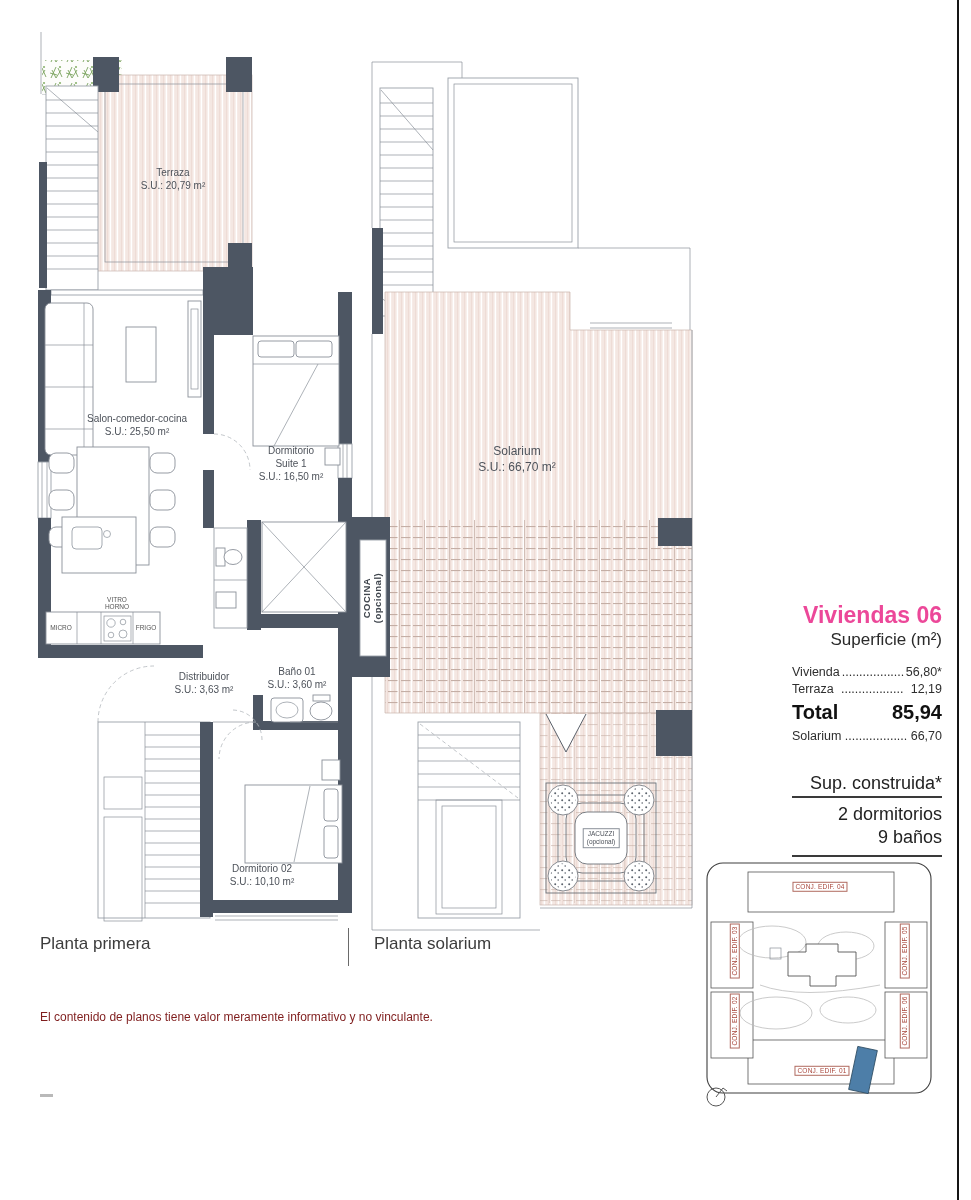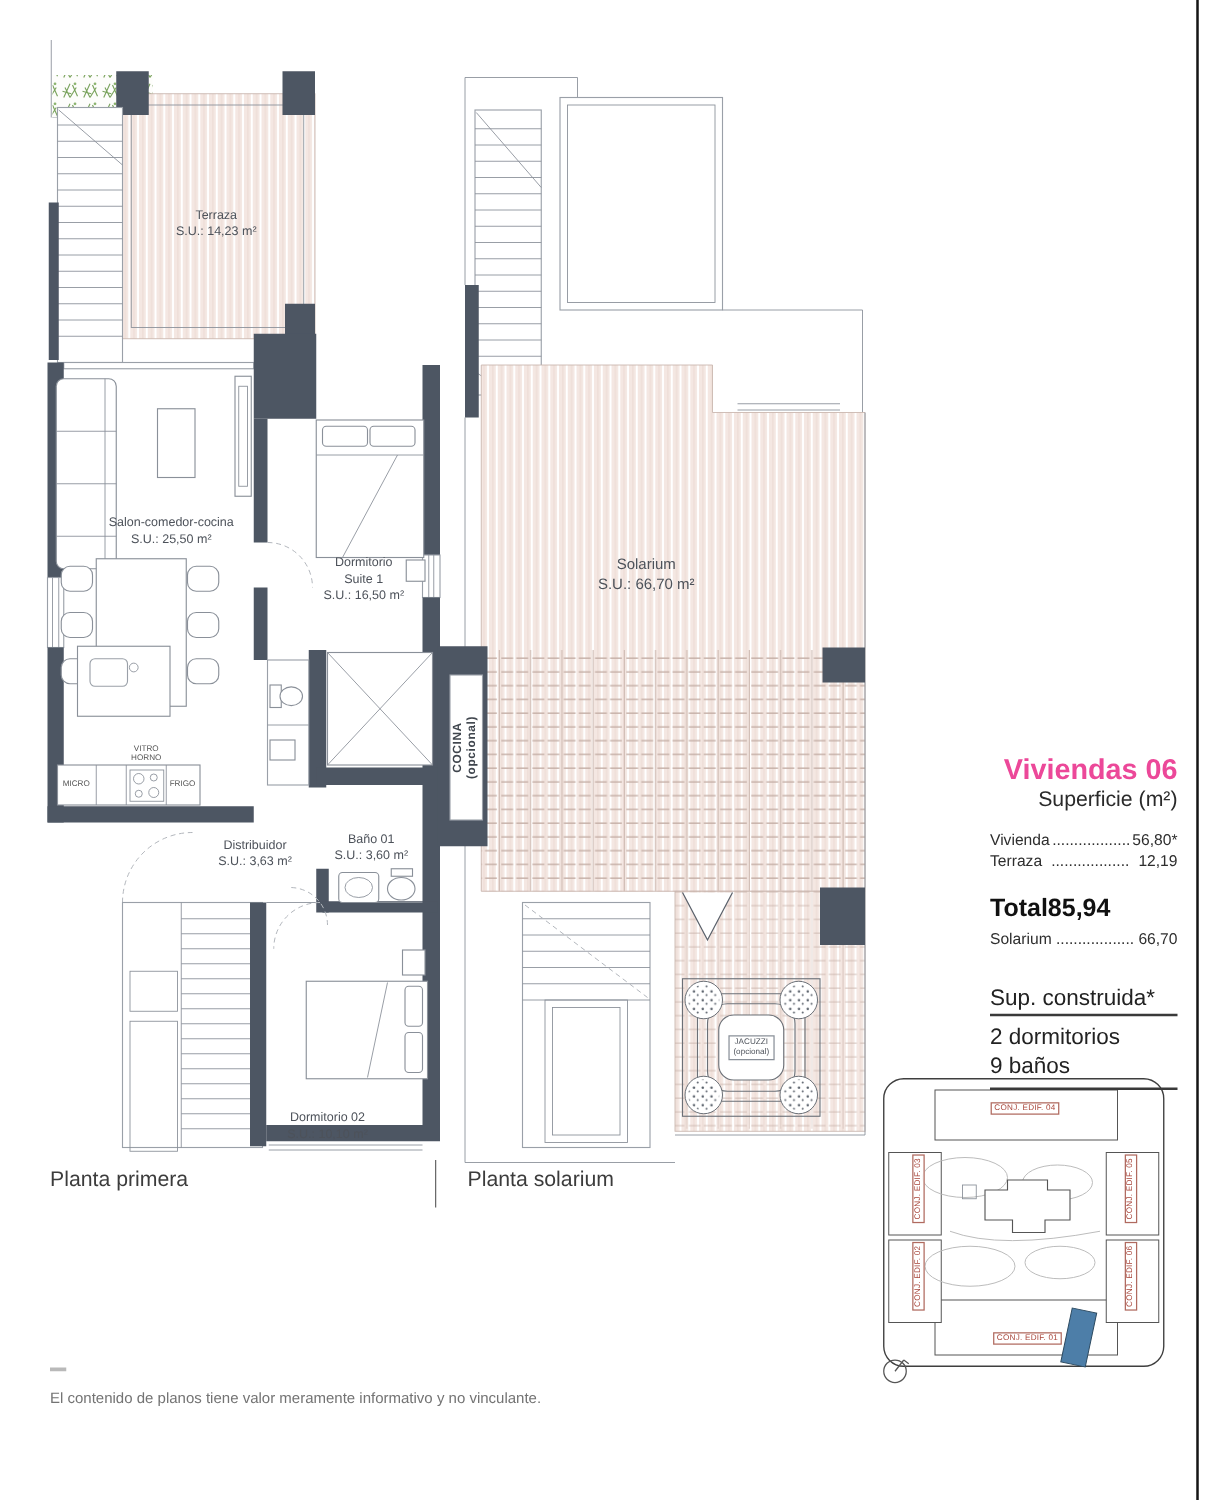--- a/index.html
+++ b/index.html
@@ -29,33 +29,33 @@
         border:0.5px solid #8a9099;padding:1px 3px;white-space:nowrap;}
   .caption{position:absolute;font-size:17px;color:#3c3c3c;text-align:center;}
   .cap-divider{position:absolute;width:1px;background:#6a6a6a;}
 
   .panel{position:absolute;left:792px;top:603px;width:150px;}
   .p-title{font-size:23px;font-weight:bold;color:#ec4899;text-align:right;line-height:1.1;}
   .p-sub{font-size:17px;color:#2a2a2a;text-align:right;margin-top:2px;}
   .p-rows{margin-top:14px;font-size:12.5px;color:#2e2e2e;}
   .p-row{display:flex;align-items:baseline;line-height:1.35;}
   .p-row .dots{flex:1;overflow:hidden;white-space:nowrap;margin:0 2px;text-align:center;}
-  .p-total{display:flex;justify-content:flex-start;font-size:20px;font-weight:bold;
-           color:#111;margin:18px 0 4px 0;}
-  .p-built{margin-top:28px;font-size:18px;color:#222;text-align:left;}
+  .p-total{display:flex;justify-content:space-between;font-size:20px;font-weight:bold;
+           color:#111;margin:3px 0 4px 0;}
+  .p-built{margin-top:28px;font-size:18px;color:#222;text-align:right;}
   .p-built .u1{border-bottom:2px solid #3a3a3a;padding-bottom:2px;}
   .p-built .mid{margin-top:6px;}
   .p-built .u2{border-bottom:2px solid #3a3a3a;padding-bottom:7px;margin-top:2px;}
 
   .site-lbl{position:absolute;font-size:6.5px;color:#a8453a;border:0.5px solid #b06a5f;
         padding:0 2px;background:rgba(255,255,255,.85);white-space:nowrap;
         transform:translate(-50%,-50%);letter-spacing:.2px;line-height:1.3;}
   .site-lbl.vert{transform:translate(-50%,-50%) rotate(-90deg);}
 
-  .disclaimer{position:absolute;left:40px;top:1111px;font-size:12px;color:#737373;}
+  .disclaimer{position:absolute;left:40px;top:1010px;font-size:12px;color:#7f1d1d;}
   .disc-dash{position:absolute;left:40px;top:1094px;width:13px;height:2.5px;background:#b9b9b9;}
   .right-border{position:absolute;left:957px;top:0;width:2px;height:1200px;background:#151515;}
 </style>
 </head>
 <body>
 
 <svg width="971" height="1200" viewBox="0 0 971 1200">
   <defs>
     <pattern id="hatch" width="7" height="10" patternUnits="userSpaceOnUse">
       <rect width="7" height="10" fill="#f4e7e2"></rect>
@@ -245,40 +245,40 @@
     <path d="M788 952 H806 V944 H838 V952 H856 V976 H836 V986 H810 V976 H788 Z" fill="#fff" stroke="#555" stroke-width="0.9"></path>
     <rect class="thin2" x="770" y="948" width="11" height="11" fill="#fff"></rect>
     <rect x="853" y="1048" width="20" height="44" fill="#4d7ea8" stroke="#2c4a60" stroke-width="0.8" transform="rotate(12 863 1070)"></rect>
     <circle cx="716" cy="1097" r="9" fill="none" stroke="#555" stroke-width="1"></circle>
     <path d="M716 1097 L723 1088 M723 1088 L727 1091" fill="none" stroke="#555" stroke-width="1"></path>
   </g>
 </svg>
 
 <div class="lbl" style="left:173px;top:166px">
   <div>Terraza</div>
-  <div>S.U.: 14,23 m²</div>
+  <div>S.U.: 20,79 m²</div>
 </div>
 <div class="lbl" style="left:137px;top:412px">
   <div>Salon-comedor-cocina</div>
   <div>S.U.: 25,50 m²</div>
 </div>
 <div class="lbl" style="left:291px;top:444px">
   <div>Dormitorio</div>
   <div>Suite 1</div>
   <div>S.U.: 16,50 m²</div>
 </div>
 <div class="lbl" style="left:204px;top:670px">
   <div>Distribuidor</div>
   <div>S.U.: 3,63 m²</div>
 </div>
 <div class="lbl" style="left:297px;top:665px">
   <div>Baño 01</div>
   <div>S.U.: 3,60 m²</div>
 </div>
-<div class="lbl" style="left:262px;top:888px">
+<div class="lbl" style="left:262px;top:862px">
   <div>Dormitorio 02</div>
   <div>S.U.: 10,10 m²</div>
 </div>
 <div class="lbl big" style="left:517px;top:444px">
   <div>Solarium</div>
   <div>S.U.: 66,70 m²</div>
 </div>
 
 <div class="tiny" style="left:61px;top:624px">
   <div>MICRO</div>

